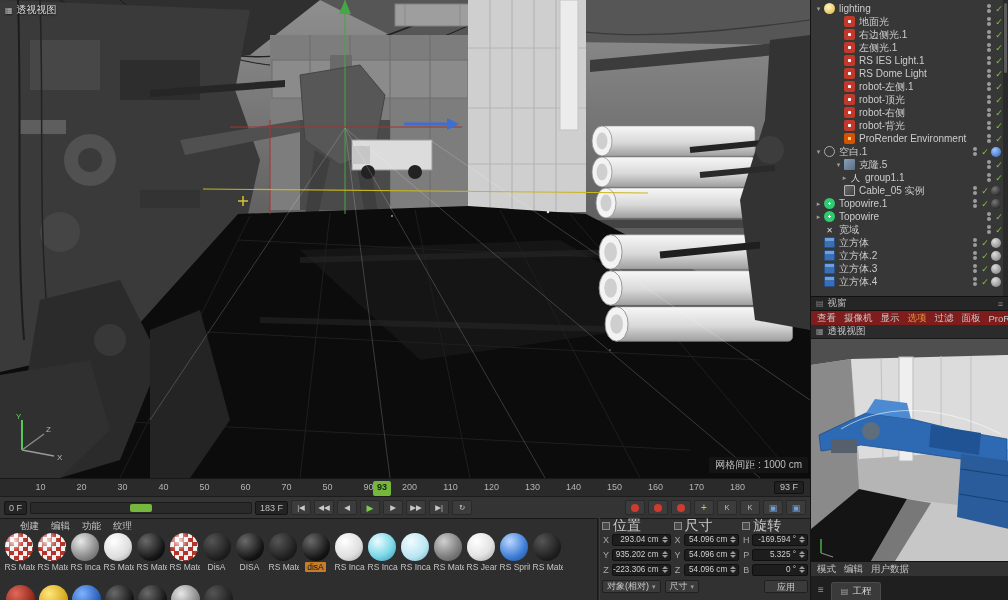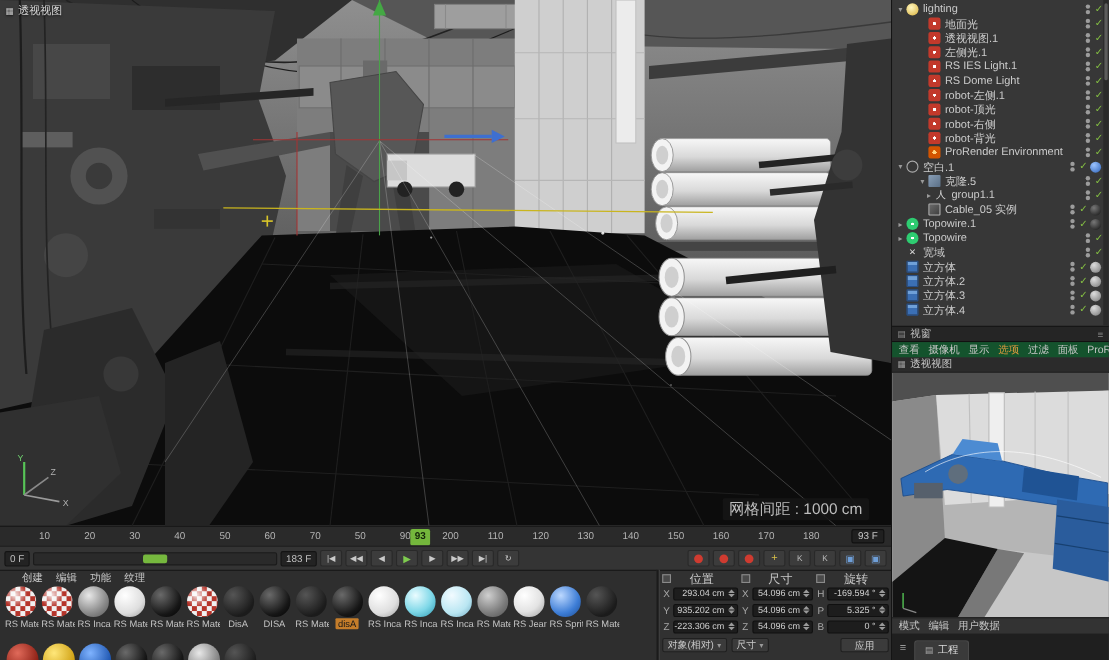--- a/index.html
+++ b/index.html
@@ -5,21 +5,21 @@
 *{margin:0;padding:0;box-sizing:border-box}
 html,body{width:1008px;height:600px;overflow:hidden;background:#2c2c2c;
   font-family:"Liberation Sans","DejaVu Sans",sans-serif;}
 #root{position:relative;width:1008px;height:600px;background:#323232}
 
 
 .viewport{position:absolute;left:0;top:0;width:810px;height:478px;background:#636363;overflow:hidden}
 .viewport svg{display:block}
 .vp-label{position:absolute;left:5px;top:3px;font-size:10px;color:#dadada;display:flex;gap:4px;align-items:center;text-shadow:0 1px 2px rgba(0,0,0,.7)}
 .vp-label .vicon{color:#c2c2c2;font-size:8px}
-.grid-pill{position:absolute;right:20px;bottom:5px;background:rgba(22,22,22,.85);color:#bdbdbd;font-size:14px;padding:1px 6px;border-radius:2px}
+.grid-pill{position:absolute;right:2px;bottom:5px;background:rgba(22,22,22,.85);color:#bdbdbd;font-size:10px;padding:1px 6px;border-radius:2px}
 .gizmo{position:absolute;left:6px;bottom:16px}
 
 
 .ruler{position:absolute;left:0;top:478px;width:810px;height:18px;background:#2a2a2a;border-top:1px solid #181818;display:flex;padding-left:20px;color:#b4b4b4;font-size:9px;position:absolute}
 .tick{width:41px;text-align:center;line-height:17px;flex:none}
 .playhead{position:absolute;left:373px;top:2px;width:18px;height:15px;background:#74b73c;border-radius:2px;color:#15260b;font-size:9px;font-weight:bold;text-align:center;line-height:13px}
 .framebox{position:absolute;right:6px;top:2px;height:13px;background:#202020;border:1px solid #101010;color:#c5c5c5;font-size:9px;line-height:11px;padding:0 5px;border-radius:2px}
 
 
 .transport{position:absolute;left:0;top:496px;width:810px;height:22px;background:#343434;border-top:1px solid #1c1c1c;display:flex;align-items:center;gap:3px;padding:0 4px}
@@ -60,21 +60,21 @@
 .sw-yellow2{background:radial-gradient(circle at 35% 30%,#ffe77a,#cfa012 70%)}
 .sw-blue2{background:radial-gradient(circle at 35% 30%,#7fb3ff,#1d55b0 70%)}
 
 
 .vdiv{position:absolute;left:597px;top:518px;width:3px;height:82px;background:#242424;border-left:1px solid #191919;border-right:1px solid #3d3d3d}
 
 
 .coords{position:absolute;left:600px;top:518px;width:210px;height:82px;background:#313131;border-top:1px solid #191919;padding:1px 2px;font-size:9px;color:#c9c9c9}
 .cgroups{display:flex;gap:3px}
 .cgroup{flex:1}
-.ctitle{display:flex;align-items:center;gap:17px;height:12px;font-size:11px}
+.ctitle{display:flex;align-items:center;gap:3px;height:12px;font-size:14px}
 .cticon{width:8px;height:8px;border:1px solid #8a8a8a;background:#4a4a4a;flex:none}
 .crow{display:flex;align-items:center;gap:2px;height:15px}
 .caxis{width:8px;color:#a8a8a8;text-align:center;flex:none}
 .cfield{flex:1;display:flex;align-items:center;background:#1d1d1d;border:1px solid #101010;border-radius:2px;height:12px}
 .cval{flex:1;text-align:right;font-size:8.2px;color:#cfcfcf;padding-right:1px;white-space:nowrap;overflow:hidden}
 .spin{display:flex;flex-direction:column;gap:1px;justify-content:center;padding:0 2px;flex:none}
 .spin .up{width:0;height:0;border-left:3px solid transparent;border-right:3px solid transparent;border-bottom:3px solid #9a9a9a}
 .spin .dn{width:0;height:0;border-left:3px solid transparent;border-right:3px solid transparent;border-top:3px solid #9a9a9a}
 .cfooter{display:flex;align-items:center;gap:4px;height:17px;margin-top:1px}
 .cselect{display:flex;align-items:center;gap:3px;background:#3b3b3b;border:1px solid #202020;border-radius:2px;height:13px;padding:0 4px;font-size:9px}
@@ -107,21 +107,21 @@
 .ochk{color:#85c143;font-size:9px;width:12px;text-align:center;flex:none}
 .otag{width:10px;height:10px;border-radius:50%;display:none;flex:none;margin-right:4px}
 .otag.tag-blue{display:block;background:radial-gradient(circle at 35% 30%,#9cc4ff,#2d62b8)}
 .otag.tag-dark{display:block;background:radial-gradient(circle at 35% 30%,#777,#111)}
 .otag.tag-gray{display:block;background:radial-gradient(circle at 35% 30%,#ddd,#777)}
 .oscroll{position:absolute;right:0;top:0;width:5px;height:100%;background:#2a2a2a}
 .oscroll i{position:absolute;right:1px;top:3px;width:3px;height:70px;background:#5c5c5c;border-radius:2px;display:block}
 .panel-header{height:15px;background:#252525;border-top:1px solid #111;border-bottom:1px solid #111;display:flex;align-items:center;gap:4px;padding:0 5px;font-size:9.5px;color:#bdbdbd}
 .panel-header .phicon{color:#8a8a8a;font-size:8px}
 .panel-header .phmenu{margin-left:auto;color:#8a8a8a;font-size:9px}
-.panel-menu{height:14px;background:#14532d;display:flex;gap:8px;align-items:center;padding:0 6px;font-size:9.5px;color:#c6c6c6;white-space:nowrap;overflow:hidden}
+.panel-menu{height:14px;background:#7f1d1d;display:flex;gap:8px;align-items:center;padding:0 6px;font-size:9.5px;color:#c6c6c6;white-space:nowrap;overflow:hidden}
 .panel-menu .active{color:#e09a3e}
 .view-label-row{height:14px;background:#2b2b2b;display:flex;gap:4px;align-items:center;padding:0 5px;font-size:9.5px;color:#c5c5c5;border-bottom:1px solid #1a1a1a}
 .view-label-row .vicon{color:#999;font-size:8px}
 .mini-viewport{position:relative;height:222px;background:#9a9a9a;overflow:hidden}
 .br-menu{height:15px;background:#333;display:flex;gap:8px;align-items:center;padding:0 6px;font-size:9.5px;color:#c6c6c6;border-top:1px solid #141414}
 .br-tabs{height:24px;background:#1f1f1f;display:flex;align-items:flex-end;gap:4px;padding:0 4px 0 4px}
 .burger{color:#999;font-size:10px;line-height:20px;padding:0 3px}
 .tab{background:#3a3a3a;border:1px solid #4a4a4a;border-bottom:none;border-radius:3px 3px 0 0;height:18px;display:flex;align-items:center;gap:4px;padding:0 9px;font-size:9.5px;color:#ddd}
 .tab .ticon{color:#a8a8a8;font-size:8px}
 </style>
@@ -622,21 +622,21 @@
             <i></i>
             <i></i>
           </span>
           <span class="ochk">✓</span>
 
         </div>
 
         <div class="orow lv1">
           <span class="caret"></span>
           <span class="ico ico-light"></span>
-          <span class="olbl">透视视图.1</span>
+          <span class="olbl">右边侧光.1</span>
           <span class="dots">
             <i></i>
             <i></i>
           </span>
           <span class="ochk">✓</span>
 
         </div>
 
         <div class="orow lv1">
           <span class="caret"></span>

